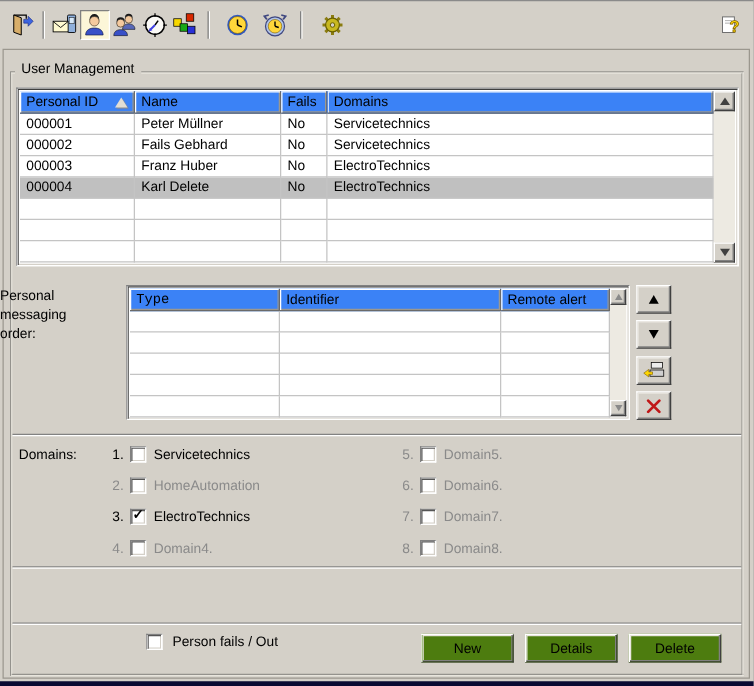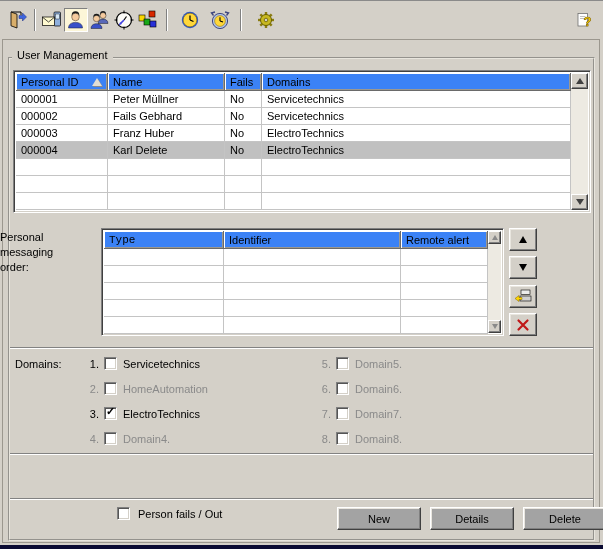--- a/index.html
+++ b/index.html
@@ -81,21 +81,21 @@
   .cb { width:13px; height:13px; background:#fff; position:relative; flex:0 0 auto;
         border:1px solid; border-color:#808080 #fff #fff #808080;
         box-shadow: inset 1px 1px 0 #555, inset -1px -1px 0 #D4D0C8; }
   .check { position:absolute; left:1px; top:-3px; font-size:11px; font-weight:bold; color:#000; }
 
   .fails-row { position:absolute; left:117px; top:464px; display:flex; align-items:flex-end;margin-top:42px; }
   .fails-row .lbl { margin-left:8px; }
 
   
   .footer-buttons { position:absolute; left:337px; top:506px; display:flex; gap:9px; }
-  .btn { width:84px; height:23px; background:#a3a3a3; font:inherit; color:#000;
+  .btn { width:74px; height:23px; background:#4d7c0f; font:inherit; color:#000;
          border:1px solid; border-color:#fff #404040 #404040 #fff;
          box-shadow: inset -1px -1px 0 #808080, inset 1px 1px 0 #E9E6DF; }
 </style>
 </head>
 <body>
 
 <div class="window">
 
   <div class="toolbar">
     <div class="tbtn">

